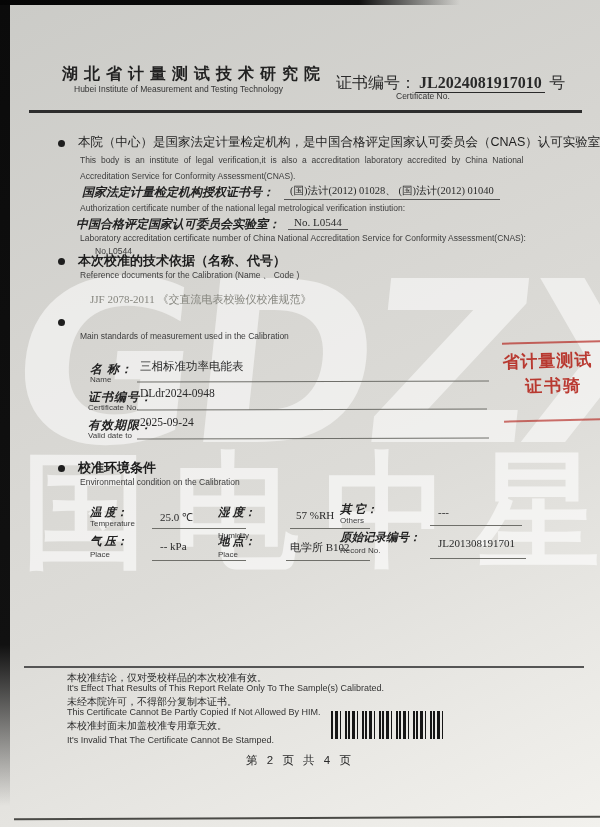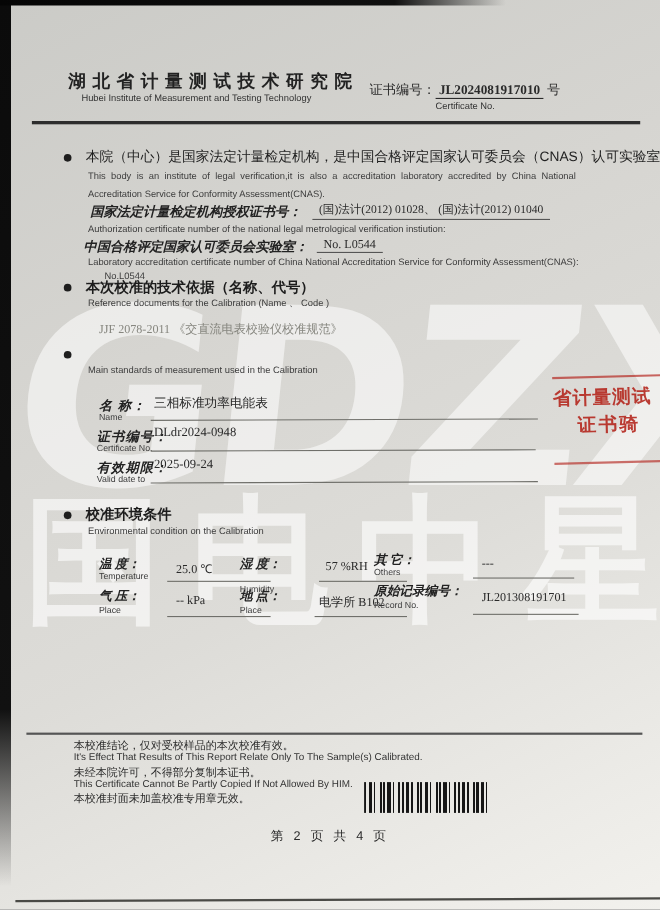--- a/index.html
+++ b/index.html
@@ -15,21 +15,21 @@
   .edge-bottom{left:14px;top:817px;width:586px;height:2px;background:#4a4a46;transform:rotate(-0.25deg);}
   
   .wm-latin{left:14px;top:252px;font-size:225px;line-height:1;font-weight:bold;font-family:"DejaVu Sans",sans-serif;
     color:rgba(255,255,255,0.55);transform:skewX(-6deg);letter-spacing:-8px;z-index:1;white-space:nowrap;}
   .wm-cjk{left:22px;top:448px;font-size:125px;line-height:1;font-weight:bold;
     color:rgba(255,255,255,0.6);letter-spacing:26px;z-index:1;white-space:nowrap;}
   .content{z-index:2;}
   
   .inst-cn{left:62px;top:64px;font-size:16px;font-weight:bold;letter-spacing:6px;color:#222;white-space:nowrap;}
   .inst-en{left:62px;top:84px;font-size:8.5px;color:#333;padding-left:12px;}
-  .certno-row{left:336px;top:73px;font-size:12px;color:#2a2a2a;white-space:nowrap;}
+  .certno-row{left:336px;top:73px;font-size:16px;color:#2a2a2a;white-space:nowrap;}
   .certno-val{font-family:"Liberation Serif",serif;font-weight:bold;border-bottom:1.5px solid #2a2a2a;padding:0 3px 1px 3px;}
   .certno-en{left:396px;top:91px;font-size:8.5px;color:#333;}
   .rule-header{left:29px;top:110px;width:553px;height:3px;background:#2d2d2d;}
   
   .dot{width:7px;height:7px;border-radius:50%;background:#1e1e1e;}
   .cjk-line{font-size:12.5px;color:#1f1f1f;white-space:nowrap;}
   .cjk-title{font-size:13px;font-weight:bold;color:#1c1c1c;white-space:nowrap;}
   .en-small{font-size:8.5px;color:#3c3c3c;white-space:nowrap;}
   .en-just{word-spacing:2.5px;}
   .kai-label{font-family:"Liberation Serif",serif;font-style:italic;font-weight:bold;font-size:12px;color:#222;white-space:nowrap;}
@@ -159,20 +159,21 @@
     <div class="abs content env-val" style="left:438px;top:537px;">JL201308191701</div>
     <div class="abs content line" style="left:430px;top:558px;width:96px;"></div>
   </div>
 
   <div class="abs content rule-notes"></div>
   <div class="abs content note-cn" style="left:67px;top:671px;">本校准结论，仅对受校样品的本次校准有效。</div>
   <div class="abs content note-en" style="left:67px;top:683px;">It's Effect That Results  of This Report Relate Only To The Sample(s) Calibrated.</div>
   <div class="abs content note-en" style="left:67px;top:707px;">This Certificate Cannot Be Partly Copied If Not Allowed By HIM.</div>
   <div class="abs content note-cn" style="left:67px;top:695px;">未经本院许可，不得部分复制本证书。</div>
   <div class="abs content note-cn" style="left:67px;top:719px;">本校准封面未加盖校准专用章无效。</div>
+  <div class="abs content note-en" style="left:67px;top:735px;">It's Invalid That The Certificate Cannot Be Stamped.</div>
 
   <div class="abs content barcode"></div>
   <div class="abs content footer">第 2 页 共 4 页</div>
 
   <div class="abs stamp">
     <div class="s1">省计量测试</div>
     <div class="s2">证书骑</div>
   </div>
 
   <div class="abs edge-left" style="z-index:4;"></div>

